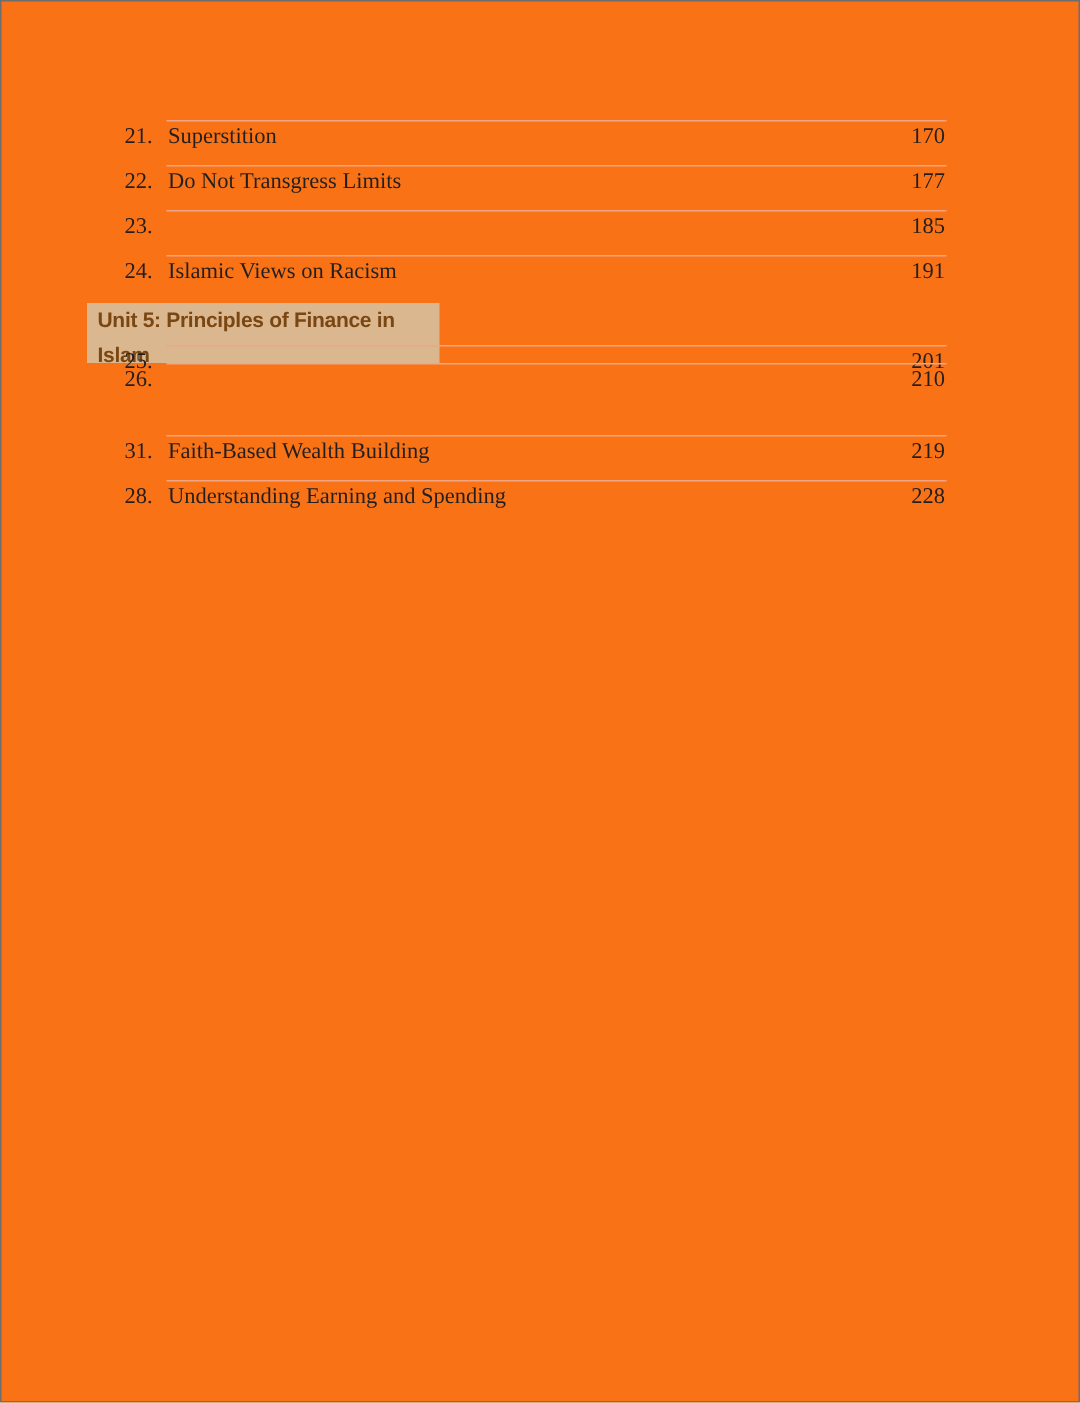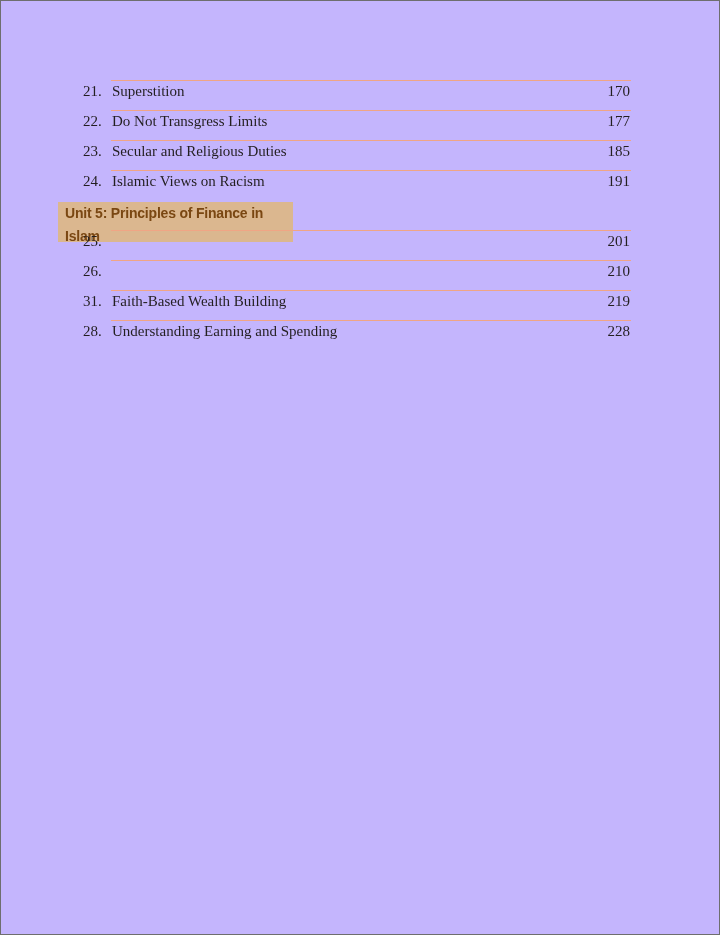--- a/index.html
+++ b/index.html
@@ -1,19 +1,19 @@
 <!DOCTYPE html>
 <html><head>
 <meta charset="utf-8">
 <style>
   html, body { margin: 0; padding: 0; background: #ffffff; }
   body { width: 720px; height: 935px; position: relative; overflow: hidden; }
   .page {
     position: absolute; left: 0; top: 0; width: 718px; height: 933px;
-    border: 1px solid #6e6e6e; background: #c4b5fd;
+    border: 1px solid #6e6e6e; background: #f97316;
   }
   .toc { position: absolute; left: 0; top: 0; width: 720px; }
   .entry {
     position: absolute; left: 0; width: 720px; height: 30px;
     font-family: "Liberation Serif", "DejaVu Serif", serif;
     font-size: 15px; color: #231f20;
   }
   .entry .rule {
     position: absolute; left: 110px; top: 0; width: 520px; height: 0;
     border-top: 1.5px solid #f0a585;
@@ -46,40 +46,39 @@
     <div class="entry" style="top:109px">
       <div class="rule"></div>
       <span class="num">22.</span>
       <span class="title">Do Not Transgress Limits</span>
       <span class="page-no">177</span>
     </div>
 
     <div class="entry" style="top:139px">
       <div class="rule"></div>
       <span class="num">23.</span>
-      <span class="title">Secular and Religious Duties</span>
       <span class="page-no">185</span>
     </div>
 
     <div class="entry" style="top:169px">
       <div class="rule"></div>
       <span class="num">24.</span>
       <span class="title">Islamic Views on Racism</span>
       <span class="page-no">191</span>
     </div>
 
     <div class="unit-banner">Unit 5: Principles of Finance in Islam</div>
 
     <div class="entry" style="top:229px">
       <div class="rule"></div>
       <span class="num">25.</span>
       <span class="page-no">201</span>
     </div>
 
-    <div class="entry" style="top:259px">
+    <div class="entry" style="top:241px">
       <div class="rule"></div>
       <span class="num">26.</span>
       <span class="page-no">210</span>
     </div>
 
     <div class="entry" style="top:289px">
       <div class="rule"></div>
       <span class="num">31.</span>
       <span class="title">Faith-Based Wealth Building</span>
       <span class="page-no">219</span>

